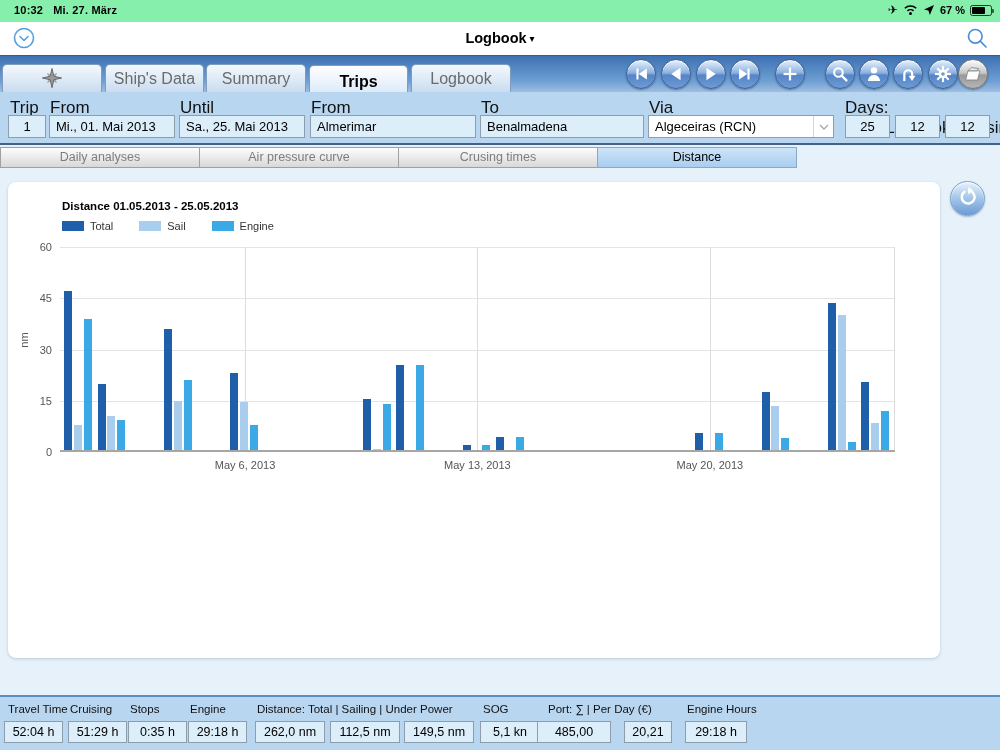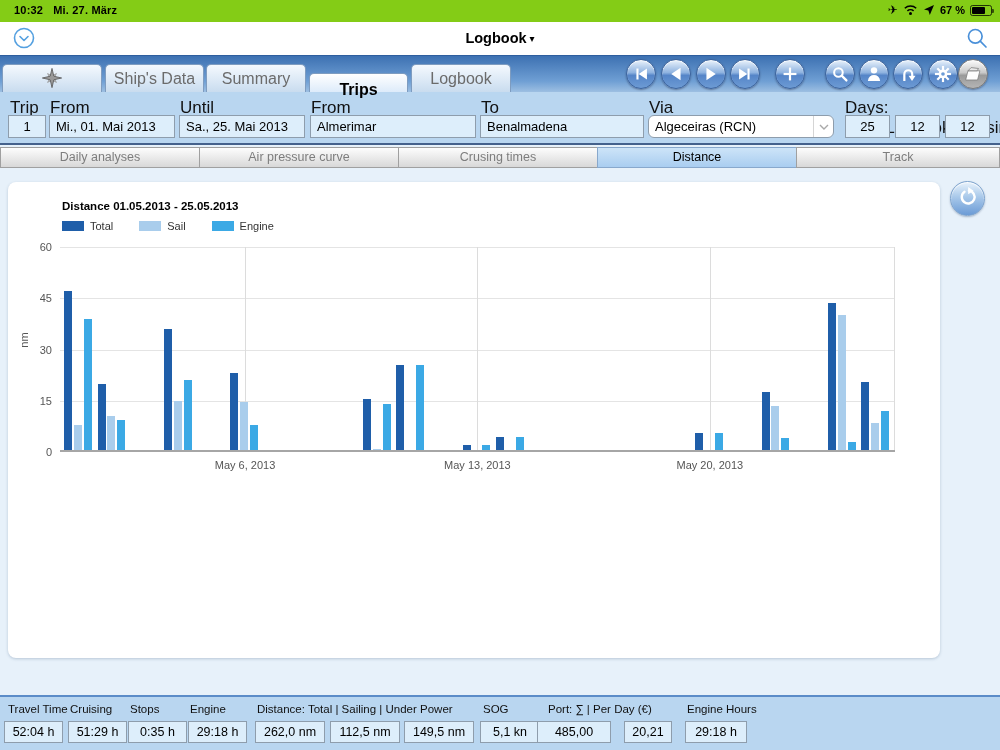--- a/index.html
+++ b/index.html
@@ -2,21 +2,21 @@
 <html><head>
 <meta charset="utf-8">
 <style>
   * { margin:0; padding:0; box-sizing:border-box; }
   html,body { width:1000px; height:750px; overflow:hidden;
     font-family:"Liberation Sans","DejaVu Sans",sans-serif; background:#fff; }
   #app { position:relative; width:1000px; height:750px; }
 
   
   #statusbar { position:absolute; left:0; top:0; width:1000px; height:22px;
-    background:#84cc16; color:#000; font-size:11px; font-weight:700; }
+    background:#86efac; color:#000; font-size:11px; font-weight:700; }
   #statusbar .left { position:absolute; left:14px; top:4px; letter-spacing:.2px; }
   #statusbar .left span { margin-right:10px; }
   #statusbar .right { position:absolute; right:8px; top:3px; display:flex; align-items:center; gap:5px; }
   .plane { font-size:12px; font-weight:400; }
   .batt { width:22px; height:11px; border:1px solid rgba(0,0,0,.75); border-radius:2.5px; position:relative; }
   .batt .lvl { position:absolute; left:1px; top:1px; bottom:1px; width:64%; background:#000; border-radius:1px; }
   .batt .tip { position:absolute; right:-3px; top:3px; width:2px; height:4px; background:rgba(0,0,0,.6); border-radius:0 1px 1px 0; }
 
   
   #navbar { position:absolute; left:0; top:22px; width:1000px; height:33px; background:#fff; }
@@ -24,37 +24,37 @@
     font-size:14.5px; font-weight:700; color:#000; }
   #navbar .title .caret { font-size:10px; vertical-align:1px; margin-left:3px; }
   .nav-icon { position:absolute; top:5px; width:22px; height:22px; cursor:pointer; }
 
   
   #toolbar { position:absolute; left:0; top:55px; width:1000px; height:37px;
     background:linear-gradient(#3d71b2,#6f9fd4 70%,#9dbfe2); border-top:1px solid #2e5e9e; }
   .tab { position:absolute; bottom:0; height:28px; border:1px solid #7e9cc0; border-bottom:none;
     border-radius:5px 5px 0 0; background:linear-gradient(#f4f9fe,#c9dcef);
     color:#6b6b6b; font-size:16px; text-align:center; line-height:27px; cursor:pointer; }
-  .tab.active { height:19px; line-height:31px; background:linear-gradient(#ffffff,#ddebfa);
+  .tab.active { height:27px; line-height:31px; background:linear-gradient(#ffffff,#ddebfa);
     color:#000; font-weight:700; z-index:2; }
   .tab svg { vertical-align:middle; margin-top:-3px; }
   .tb-btn { position:absolute; top:3px; width:30px; height:30px; border-radius:50%;
     border:1px solid #3c639c; background:linear-gradient(#eaf3fc,#8fb3e0 45%,#5585c8 55%,#6d9bd4);
     box-shadow:inset 0 1px 1px rgba(255,255,255,.9), 0 1px 2px rgba(0,0,30,.35);
     cursor:pointer; padding:0; }
   .tb-btn.gray { background:linear-gradient(#fcfcfc,#c9c9c9 45%,#9a9a9a 55%,#b5b5b5); border-color:#7a7a7a; }
   .tb-btn svg { width:22px; height:22px; margin:2px 0 0 0; }
 
   
   #triprow { position:absolute; left:0; top:92px; width:1000px; height:51px; background:#b9d6f0; }
   .tr-label { position:absolute; top:6px; font-size:17px; color:#111; }
   .field { position:absolute; top:23px; height:23px; background:#ddeefb; border:1px solid #8e9dac;
     font-size:13px; color:#000; line-height:21px; padding-left:6px; }
   .field.center { text-align:center; padding-left:0; }
-  .combo { background:#fff;border-radius:6px; }
+  .combo { background:#fff; }
   .combo .chev { position:absolute; right:0; top:0; width:20px; height:21px;
     border-left:1px solid #d5d5d5; text-align:center; }
   .combo .chev svg { margin-top:5px; }
 
   
   #subtabs { position:absolute; left:0; top:143px; width:1000px; height:25px;
     background:#e7f1fa; border-top:2px solid #44618c; }
   .subtab { position:absolute; top:2px; height:21px; width:200px; border:1px solid #a0a0a0;
     background:linear-gradient(#fdfdfd,#d8d8d8); color:#7d7d7d; font-size:12.5px;
     text-align:center; line-height:19px; cursor:pointer; }
@@ -215,21 +215,20 @@
     <div class="field center" style="left:845px;width:45px">25</div>
     <div class="field center" style="left:895px;width:45px">12</div>
     <div class="field center" style="left:945px;width:45px">12</div>
   </div>
 
   <div id="subtabs">
     <div class="subtab" style="left:0">Daily analyses</div>
     <div class="subtab" style="left:199px">Air pressure curve</div>
     <div class="subtab" style="left:398px">Crusing times</div>
     <div class="subtab active" style="left:597px">Distance</div>
-    <div class="subtab" style="left:796px;width:204px">Track</div>
   </div>
 
   <div id="content">
     <div id="panel">
       <div id="chart-title">Distance 01.05.2013 - 25.05.2013</div>
       <div id="chart-legend">
           <div class="li">
             <span class="sw" style="background: rgb(31, 94, 169);"></span>
             <span>Total</span>
           </div>

